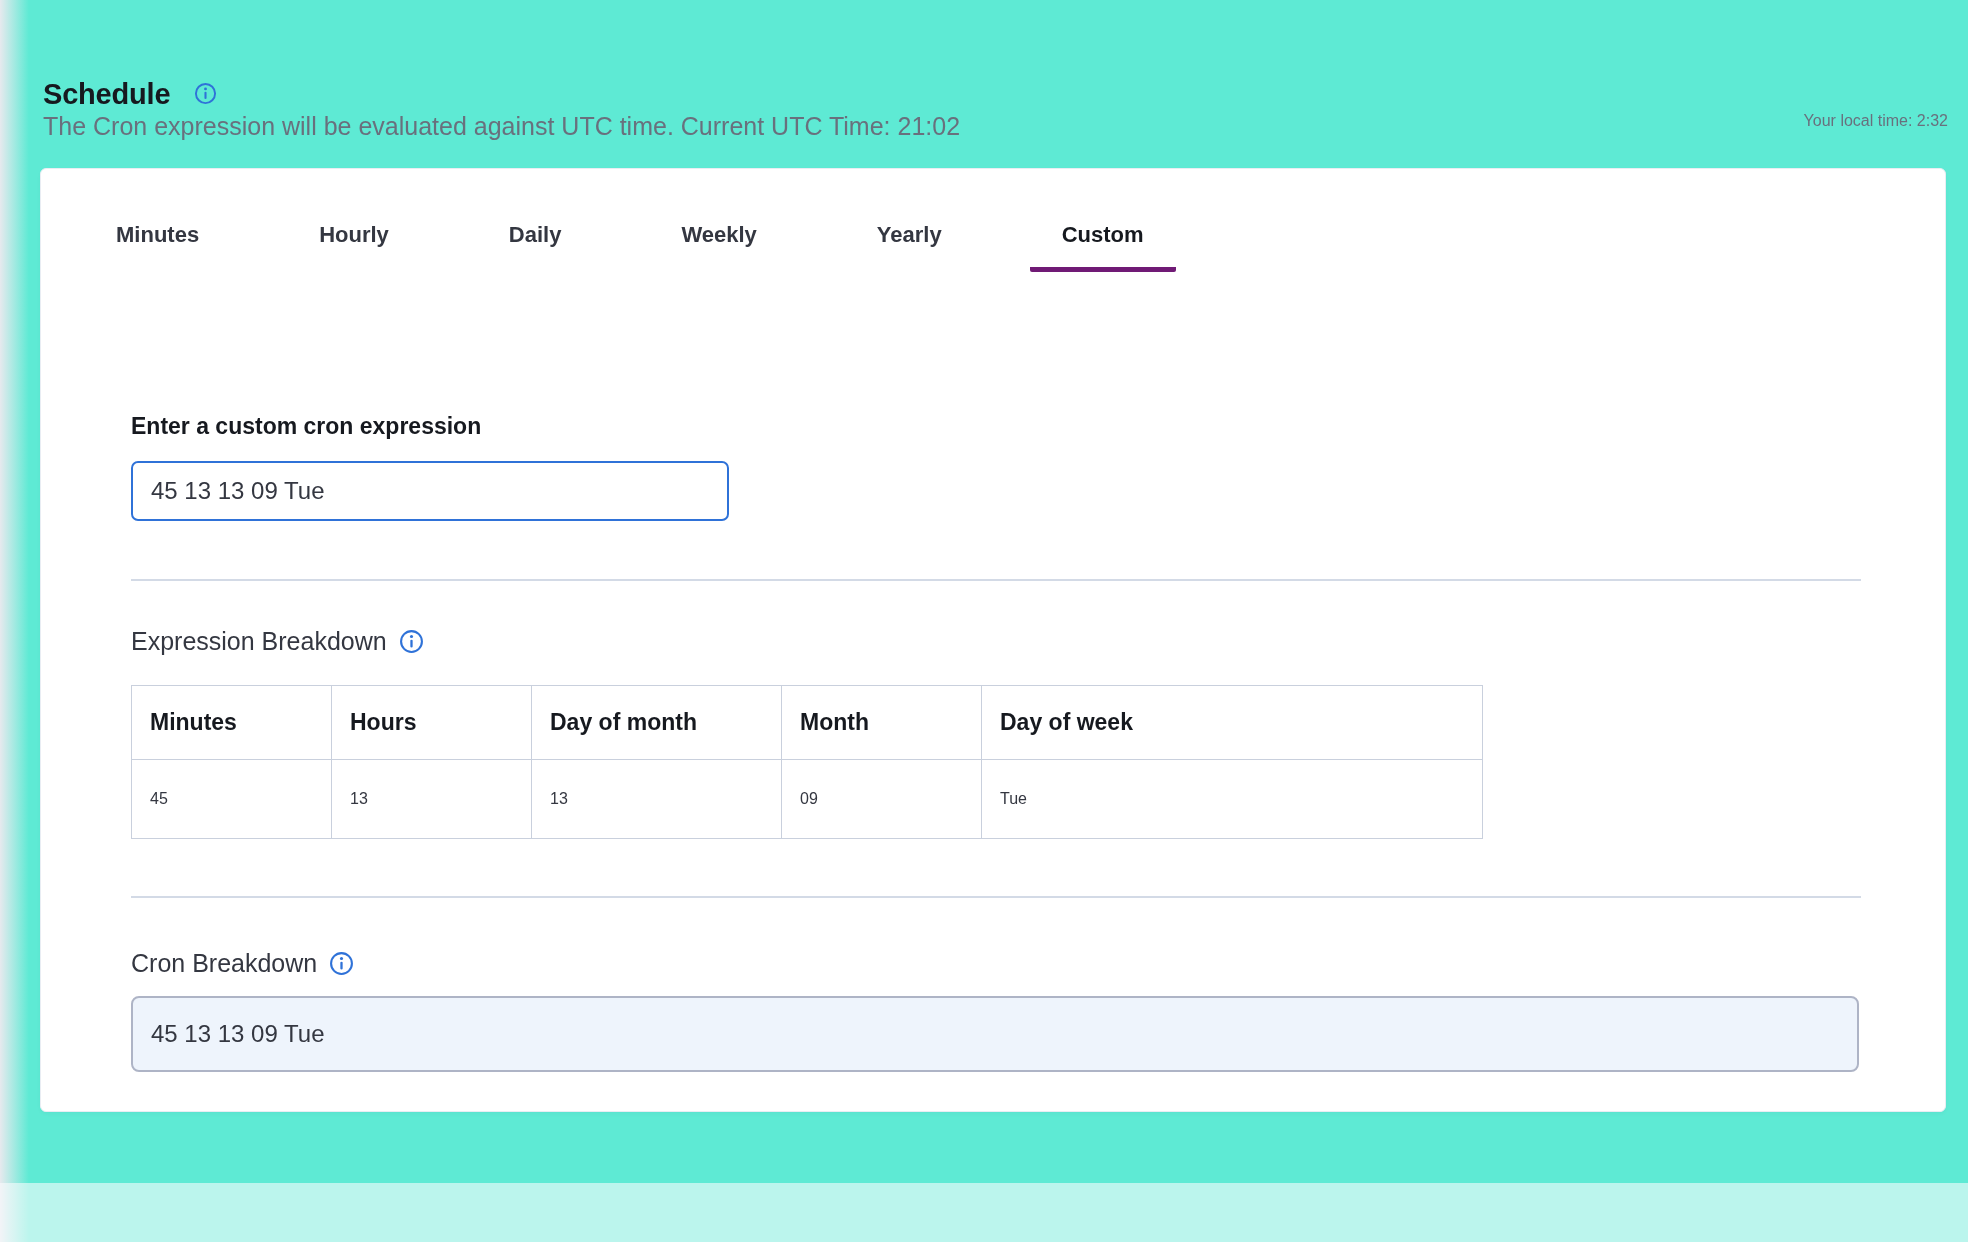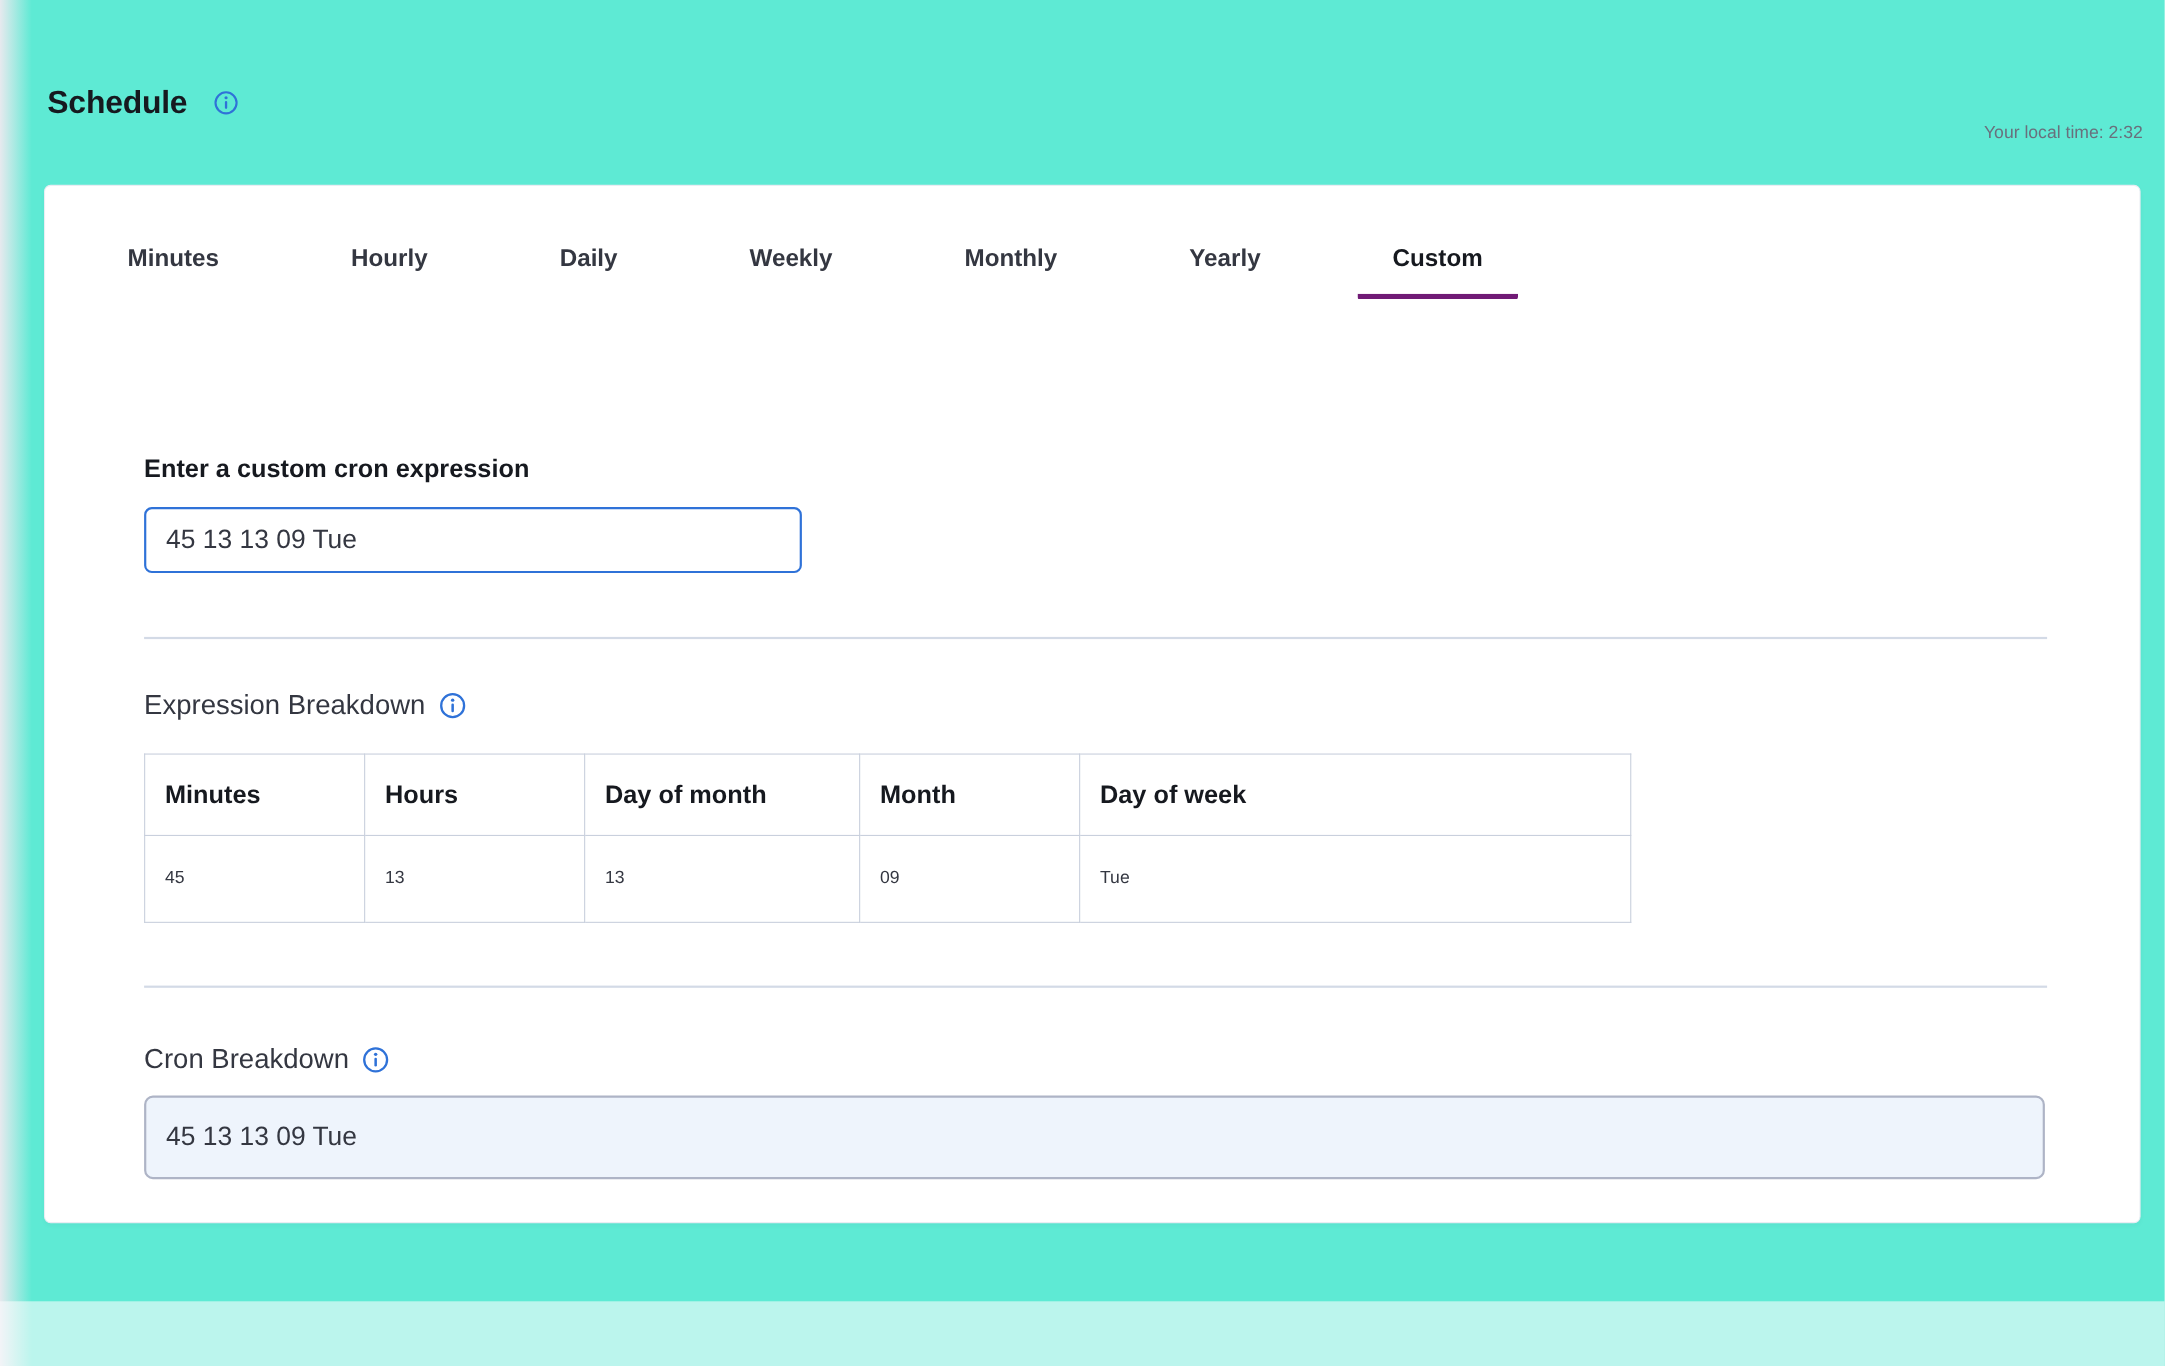--- a/index.html
+++ b/index.html
@@ -72,30 +72,30 @@
 <div id="canvas">
   <div class="left-shade"></div>
   <div class="bottom-shade"></div>
 
   <div class="page-title">Schedule</div>
   <span class="title-info info-icon">
     <svg width="23" height="23" viewBox="0 0 24 24">
         <use href="#info-glyph"></use>
       </svg>
   </span>
+  <div class="subtitle">The Cron expression will be evaluated against UTC time. Current UTC Time: 21:02</div>
   <div class="local-time">Your local time: 2:32</div>
 
   <div class="card">
 
     <div class="tabs">
       <div class="tab">Minutes</div>
       <div class="tab">Hourly</div>
       <div class="tab">Daily</div>
       <div class="tab">Weekly</div>
-      <div class="tab">Monthly</div>
       <div class="tab">Yearly</div>
       <div class="tab selected">Custom</div>
     </div>
 
     <div class="radio-row">
       <div class="radio-option">
         <span class="radio-circle on"></span>
         <span class="radio-label">UNIX Expression</span>
       </div>
       <div class="radio-option">

